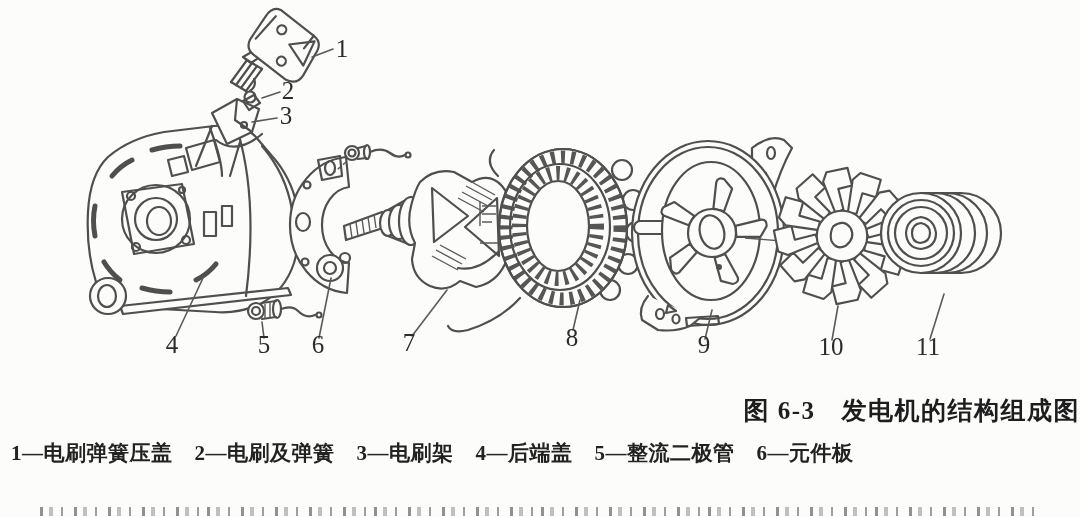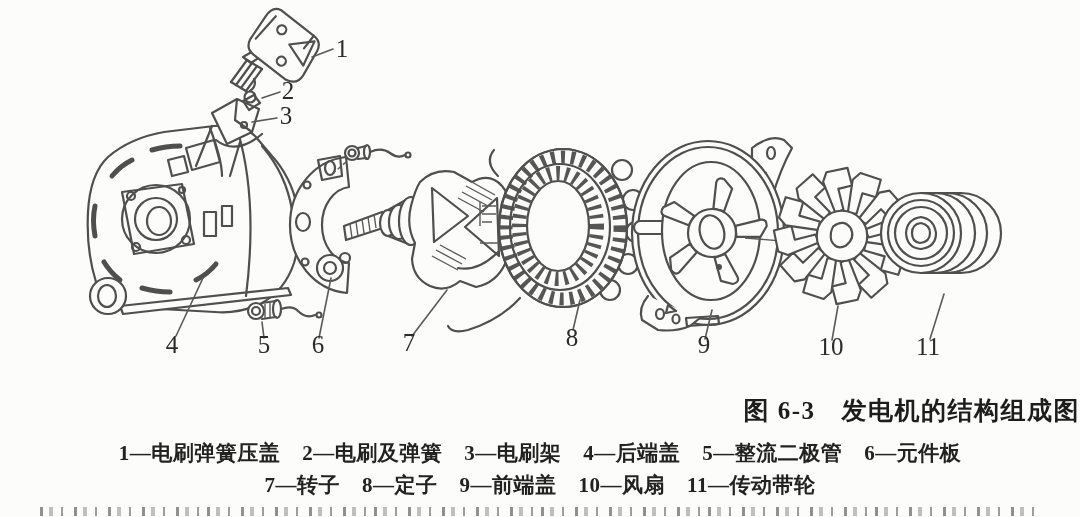--- a/index.html
+++ b/index.html
@@ -8,21 +8,21 @@
   .diagram-svg{position:absolute;left:0;top:0;}
   .ln{fill:none;stroke:#4f4f4f;stroke-width:2.2;stroke-linecap:round;stroke-linejoin:round;}
   .fw{fill:#fcfcfb;stroke:#4f4f4f;stroke-width:2.2;stroke-linecap:round;stroke-linejoin:round;}
   .thin{fill:none;stroke:#5a5a5a;stroke-width:1.4;}
   .leader{fill:none;stroke:#5a5a5a;stroke-width:1.6;stroke-linecap:round;}
   .slot{fill:none;stroke:#4f4f4f;stroke-width:5;stroke-linecap:round;}
   .callout{font:25px "Liberation Serif",serif;fill:#2b2b2b;text-anchor:middle;}
   .caption{position:absolute;top:394px;left:0;width:100%;text-align:right;
            font-size:25px;font-weight:bold;letter-spacing:1.5px;color:#1d1d1d;}
   .caption .fig-no{margin-right:26px;}
-  .legend-row{position:absolute;left:0;width:100%;text-align:center;
+  .legend-row{position:absolute;left:0;width:100%;
               font-size:21px;font-weight:600;letter-spacing:0.5px;color:#222;}
   .legend-row.r1{top:439px;}
   .legend-row.r2{top:471px;}
   .legend-item{margin:0 11px;white-space:nowrap;}
   .clipped-text{position:absolute;top:507px;left:40px;width:1000px;height:9px;opacity:.65;
     background:
       repeating-linear-gradient(90deg, rgba(45,45,45,.8) 0 3px, transparent 3px 9px,
         rgba(45,45,45,.45) 9px 13px, transparent 13px 21px,
         rgba(45,45,45,.7) 21px 23px, transparent 23px 34px);
     background-size:167px 9px;}
@@ -245,19 +245,16 @@
   </svg>
 
   <div class="caption">
     <span class="fig-no">图 6-3</span><span>发电机的结构组成图</span>
   </div>
 
   <div class="legend-row r1">
     <span class="legend-item">1—电刷弹簧压盖</span><span class="legend-item">2—电刷及弹簧</span><span class="legend-item">3—电刷架</span><span class="legend-item">4—后端盖</span><span class="legend-item">5—整流二极管</span><span class="legend-item">6—元件板</span>
   </div>
 
-  <div class="legend-row r2">
-    <span class="legend-item">7—转子</span><span class="legend-item">8—定子</span><span class="legend-item">9—前端盖</span><span class="legend-item">10—风扇</span><span class="legend-item">11—传动带轮</span>
-  </div>
 
   <div class="clipped-text"></div>
 
 </div>
 
 </body></html>

